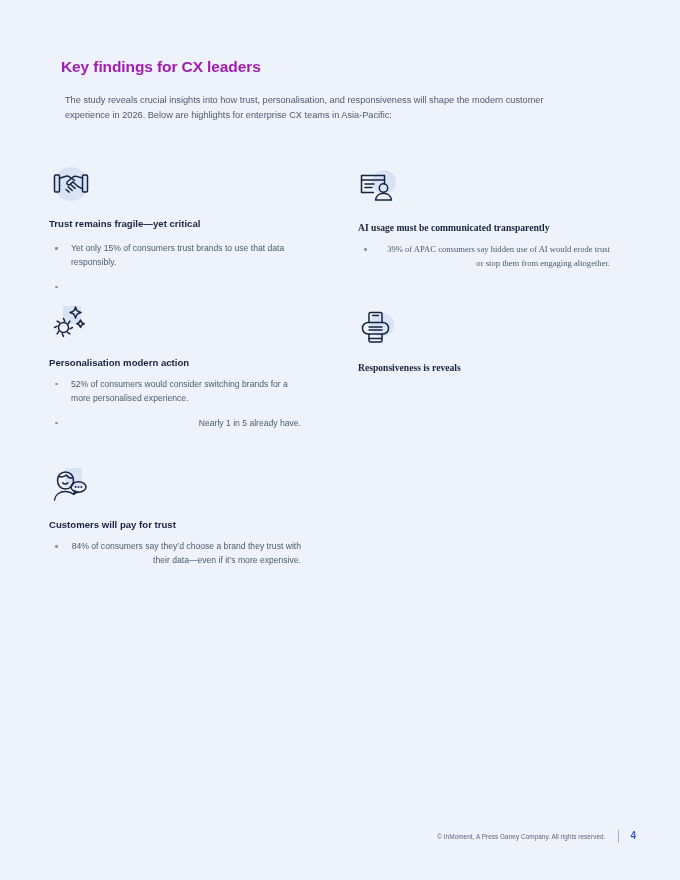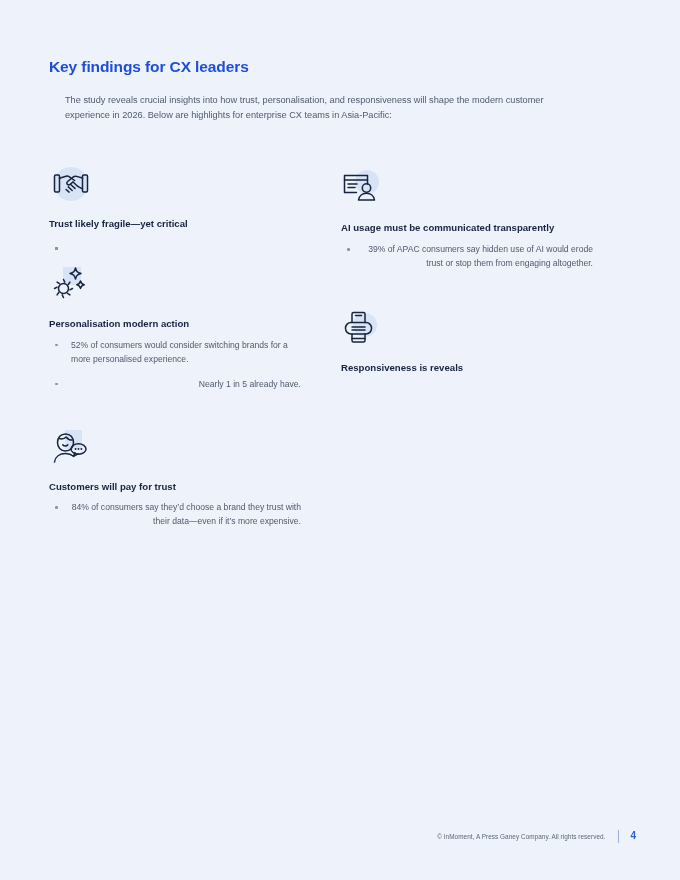--- a/index.html
+++ b/index.html
@@ -25,23 +25,23 @@
   
   .header {
     position: absolute;
     left: 49px;
     top: 58px;
     width: 545px;
   }
   .page-title {
     font-size: 15.5px;
     font-weight: bold;
-    color: #1d4ed8;
+    color: #a21caf;
     letter-spacing: -0.1px;
-    margin: 0 0 14px 0;
+    margin: 0 0 14px 12px;
     line-height: 1.2;
   }
   .intro {
     font-size: 9.2px;
     line-height: 1.62;
     color: #4e5a6e;
     margin: 16px;
     max-width: 545px;
   }
 
@@ -51,21 +51,21 @@
     left: 49px;
     top: 165px;
     width: 562px;
   }
   .col {
     position: absolute;
     top: 0;
     width: 252px;
   }
   .col-left  { left: 0px; }
-  .col-right { left: 292px; }
+  .col-right { left: 309px; font-family: Liberation Serif, serif; }
 
   .section { margin-bottom: 26px; }
 
   .icon-wrap {
     width: 44px;
     height: 42px;
     position: relative;
     margin-bottom: 10px;
   }
   .icon-wrap svg { display: block; }
@@ -155,24 +155,24 @@
               <path d="M10.5 13.2 L17 11.2 C18.2 10.9 19.4 11.1 20.4 11.8 L25.6 15.5"></path>
               <path d="M33.5 13 L27.5 11.4 C26.3 11.1 25 11.4 24 12.2 L18.6 16.5 C17.6 17.3 17.6 18.7 18.5 19.4 C19.3 20 20.5 19.9 21.3 19.2 L24 17"></path>
               <path d="M24 17 L28.6 21.2"></path>
               <path d="M21.6 19.5 L26 23.4"></path>
               <path d="M19.2 21.9 L23.2 25.5"></path>
               <path d="M17.1 24.5 L20.1 27.1"></path>
               <path d="M33.5 23.8 L28.8 21.3"></path>
             </g>
           </svg>
         </div>
-        <h2 class="sec-title">Trust likely fragile—yet critical</h2>
+        <h2 class="sec-title">Trust remains fragile—yet critical</h2>
         <ul class="bullets">
           <li><span class="dot"></span></li>
-          <li><span class="dot"></span></li>
+          <li><span class="dot"></span><span>Yet only 15% of consumers trust brands to use that data responsibly.</span></li>
           <li><span class="dot"></span></li>
         </ul>
       </div>
 
       <div class="section" style="margin-top:34px;">
         <div class="icon-wrap">
           <svg width="44" height="42" viewBox="0 0 44 42">
             <rect x="14" y="2" width="18" height="18" fill="#d9e3f6"></rect>
             <g fill="none" stroke="#16243f" stroke-width="1.5" stroke-linecap="round" stroke-linejoin="round">
               <circle cx="14.5" cy="23.5" r="5"></circle>

